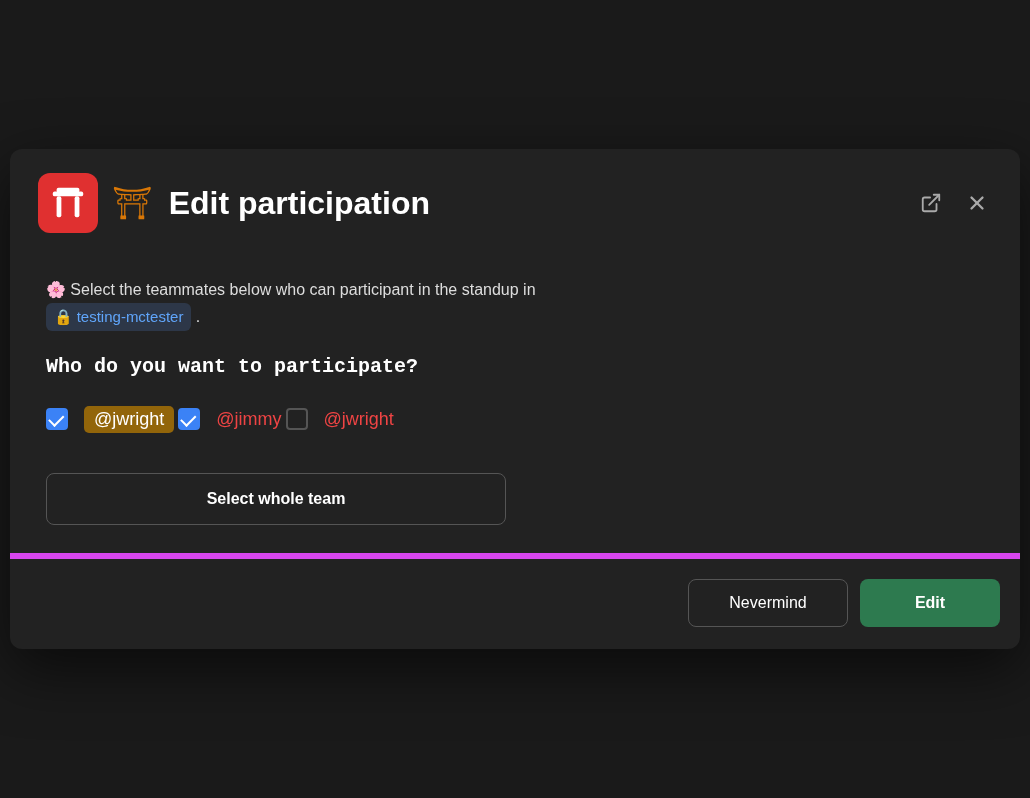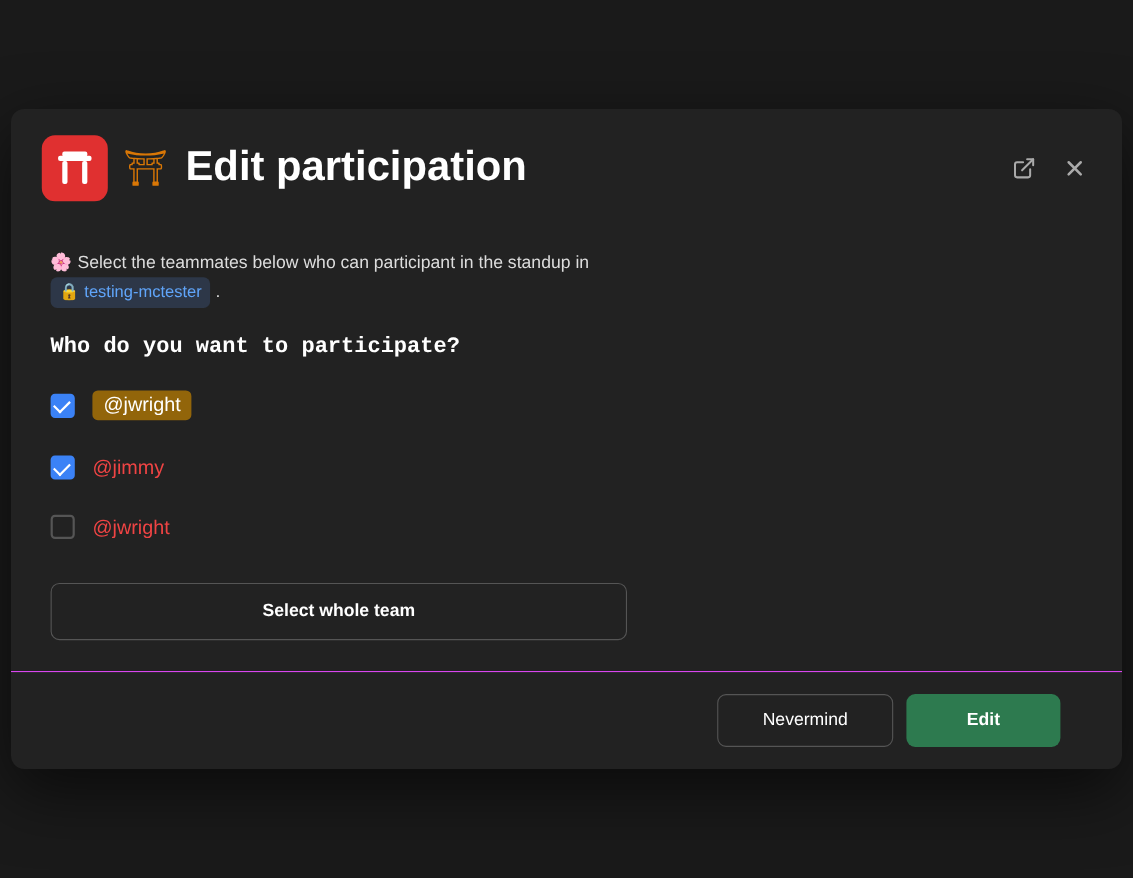--- a/index.html
+++ b/index.html
@@ -59,21 +59,21 @@
       fill: white;
     }
 
     .torii-icon {
       color: #d97706;
       font-size: 32px;
       margin-right: 2px;
     }
 
     .modal-title {
-      font-size: 38px;
+      font-size: 32px;
       font-weight: 700;
       color: #ffffff;
       flex: 1;
     }
 
     .header-actions {
       display: flex;
       gap: 16px;
       align-items: center;
     }
@@ -116,22 +116,22 @@
     .section-title {
       font-size: 20px;
       font-weight: 700;
       color: #ffffff;
       margin-bottom: 20px;
       font-family: Liberation Mono, monospace;
     }
 
     .participant-list {
       display: flex;
-      flex-direction: column;
-      gap: 16px;
+      flex-direction: row;
+      gap: 4px;
       margin-bottom: 32px;
     }
 
     .participant-item {
       display: flex;
       align-items: center;
       gap: 16px;
       padding: 8px 0;
     }
 
@@ -170,35 +170,35 @@
     }
 
     .participant-name.highlighted {
       background: #92650a;
       color: #ffffff;
       padding: 3px 10px;
       border-radius: 5px;
     }
 
     .select-team-btn {
-      width: 524px;
+      width: 460px;
       padding: 16px 24px;
       background: transparent;
       border: 1.5px solid #555555;
       border-radius: 8px;
       color: #ffffff;
       font-size: 16px;
       font-weight: 600;
       cursor: pointer;
       text-align: center;
     }
 
     .modal-footer {
-      border-top: 1px solid #d946ef;
-      padding: 20px 56px;
+      border-top: 6px solid #d946ef;
+      padding: 20px 20px;
       display: flex;
       justify-content: flex-end;
       gap: 12px;
     }
 
     .btn-nevermind {
       padding: 14px 28px;
       background: transparent;
       border: 1.5px solid #555555;
       border-radius: 8px;

